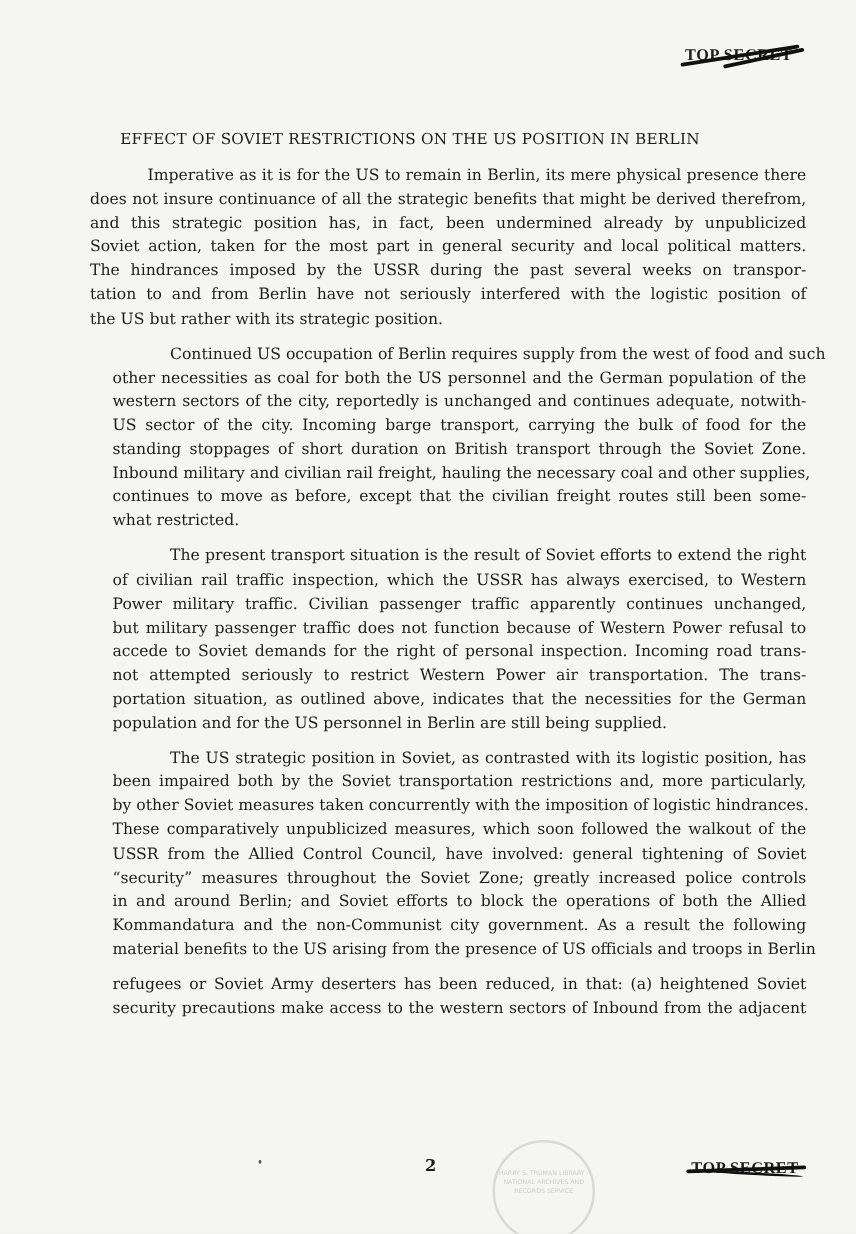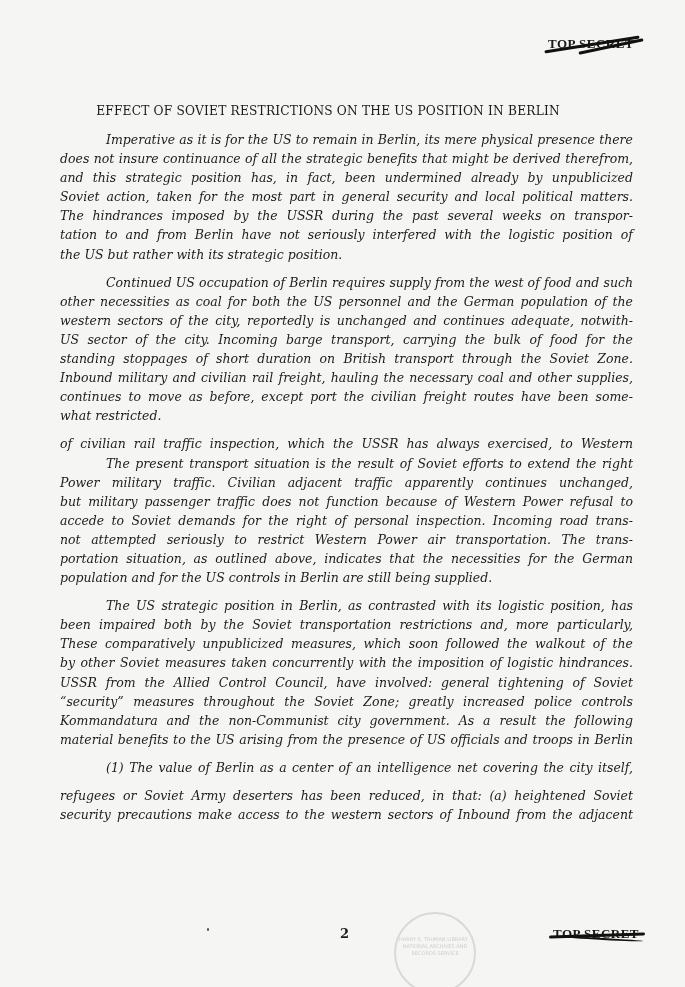--- a/index.html
+++ b/index.html
@@ -23,29 +23,29 @@
   .class-top .s1 { top: 7px; transform: rotate(-9deg); }
   .class-top .s2 { top: 9px; left: 30px; right: -10px; transform: rotate(-12deg); }
   .class-bottom { left: 553px; top: 926px; }
   .class-bottom .s1 { top: 8px; transform: rotate(-2deg); }
   .class-bottom .s2 { top: 12px; left: 10px; right: -4px; height: 2px; transform: rotate(3deg); border-radius: 50%; }
 
   .title {
     position: absolute; left: 0; width: 656px; top: 104px; text-align: center;
     font-size: 12.2px; letter-spacing: 0.2px; white-space: nowrap;
   }
-  .body { position: absolute; left: 60px; width: 573px; top: 130px; font-style: italic; }
+  .body { position: absolute; left: 72px; width: 573px; top: 130px; }
   .para { margin: 0; }
   .line {
     display: block; font-size: 12.5px; line-height: 19.1px; height: 19.1px;
     text-align: justify; text-align-last: justify; white-space: nowrap;
   }
   .line.last { text-align-last: left; }
   .line.indent { padding-left: 46px; }
-  .para + .para { margin-top: 9px; }
+  .para + .para { margin-top: 9px; margin-left: 18px; }
   .list-item { margin-top: 9px; }
 
   .page-number {
     position: absolute; left: 340px; top: 926px; font-size: 13px; font-weight: bold;
     font-family: "DejaVu Serif", serif;
   }
   .stamp {
     position: absolute; left: 394px; top: 912px; width: 82px; height: 82px;
     border-radius: 50%; border: 2px solid #d9d9d9; box-sizing: border-box;
   }
@@ -79,48 +79,48 @@
       <span class="line last">the US but rather with its strategic position.</span>
     </div>
 
     <div class="para">
       <span class="line indent">Continued US occupation of Berlin requires supply from the west of food and such</span>
       <span class="line">other necessities as coal for both the US personnel and the German population of the</span>
       <span class="line">western sectors of the city, reportedly is unchanged and continues adequate, notwith-</span>
       <span class="line">US sector of the city.  Incoming barge transport, carrying the bulk of food for the</span>
       <span class="line">standing stoppages of short duration on British transport through the Soviet Zone.</span>
       <span class="line">Inbound military and civilian rail freight, hauling the necessary coal and other supplies,</span>
-      <span class="line">continues to move as before, except port the civilian freight routes have been some-</span>
+      <span class="line">continues to move as before, except that the civilian freight routes still been some-</span>
       <span class="line last">what restricted.</span>
     </div>
 
     <div class="para">
+      <span class="line indent">The present transport situation is the result of Soviet efforts to extend the right</span>
       <span class="line">of civilian rail traffic inspection, which the USSR has always exercised, to Western</span>
-      <span class="line indent">The present transport situation is the result of Soviet efforts to extend the right</span>
-      <span class="line">Power military traffic.  Civilian adjacent traffic apparently continues unchanged,</span>
+      <span class="line">Power military traffic.  Civilian passenger traffic apparently continues unchanged,</span>
       <span class="line">but military passenger traffic does not function because of Western Power refusal to</span>
       <span class="line">accede to Soviet demands for the right of personal inspection.  Incoming road trans-</span>
       <span class="line">not attempted seriously to restrict Western Power air transportation.  The trans-</span>
       <span class="line">portation situation, as outlined above, indicates that the necessities for the German</span>
-      <span class="line last">population and for the US controls in Berlin are still being supplied.</span>
+      <span class="line last">population and for the US personnel in Berlin are still being supplied.</span>
     </div>
 
     <div class="para">
-      <span class="line indent">The US strategic position in Berlin, as contrasted with its logistic position, has</span>
+      <span class="line indent">The US strategic position in Soviet, as contrasted with its logistic position, has</span>
       <span class="line">been impaired both by the Soviet transportation restrictions and, more particularly,</span>
+      <span class="line">by other Soviet measures taken concurrently with the imposition of logistic hindrances.</span>
       <span class="line">These comparatively unpublicized measures, which soon followed the walkout of the</span>
-      <span class="line">by other Soviet measures taken concurrently with the imposition of logistic hindrances.</span>
       <span class="line">USSR from the Allied Control Council, have involved: general tightening of Soviet</span>
       <span class="line">“security” measures throughout the Soviet Zone; greatly increased police controls</span>
+      <span class="line">in and around Berlin; and Soviet efforts to block the operations of both the Allied</span>
       <span class="line">Kommandatura and the non-Communist city government.  As a result the following</span>
       <span class="line">material benefits to the US arising from the presence of US officials and troops in Berlin</span>
     </div>
 
     <div class="para list-item">
-      <span class="line indent">(1)   The value of Berlin as a center of an intelligence net covering the city itself,</span>
     </div>
 
     <div class="para list-item">
       <span class="line">refugees or Soviet Army deserters has been reduced, in that: (a) heightened Soviet</span>
       <span class="line">security precautions make access to the western sectors of Inbound from the adjacent</span>
     </div>
   </div>
 
   <span class="speck" style="left:207px; top:928px;"></span>
 

